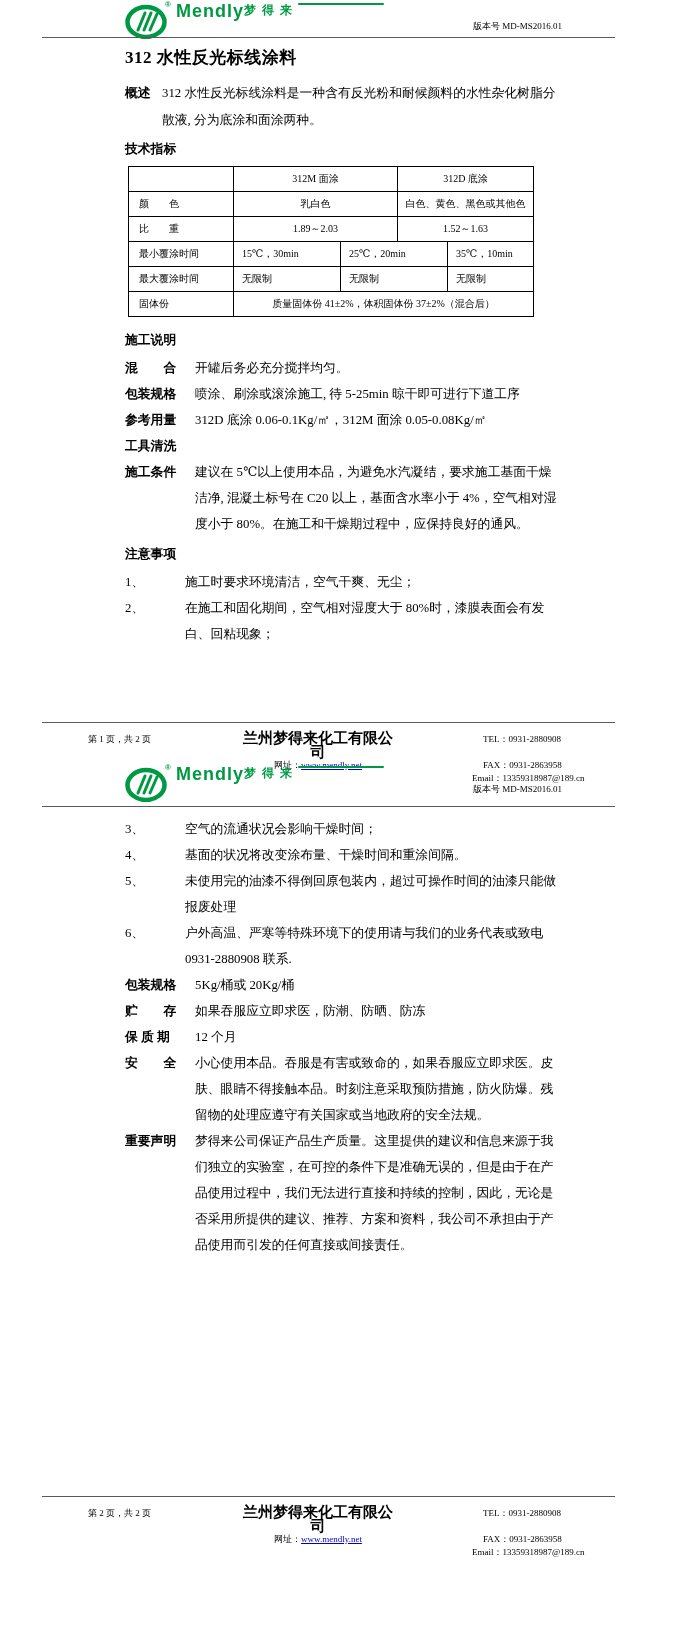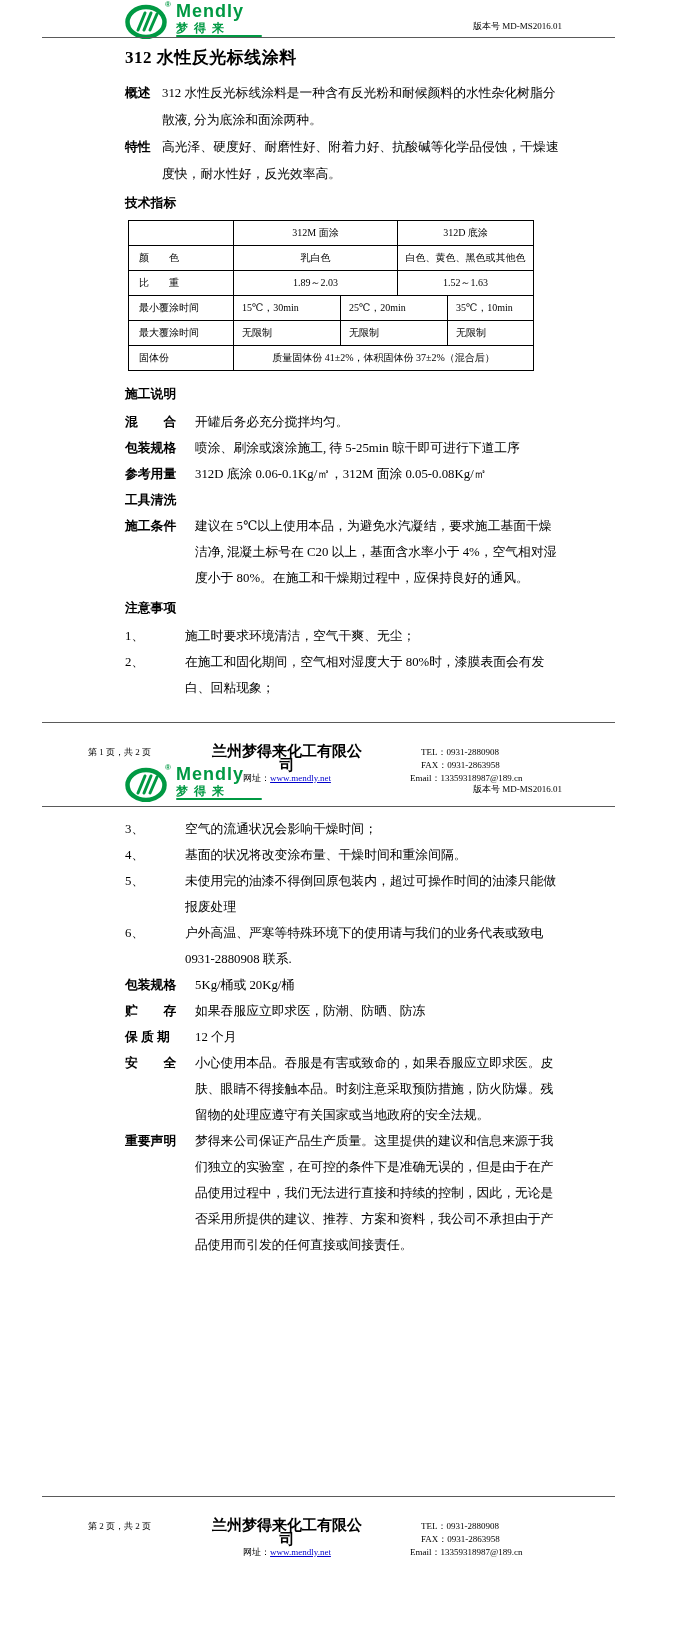--- a/index.html
+++ b/index.html
@@ -10,21 +10,21 @@
   }
   .sheet{position:relative;width:687px;}
   .sheet1{height:760px;}
   .sheet2{height:878px;}
 
   
   .head{position:absolute;left:125px;width:437px;top:2px;display:flex;justify-content:space-between;align-items:flex-end;}
   .logo{display:flex;align-items:flex-start;gap:3px;position:relative;}
   .emblem{display:block;margin-top:1px;}
   .reg{position:absolute;left:40px;top:-2px;font-size:8px;color:#009943;font-weight:bold;font-family:"Liberation Sans",sans-serif;}
-  .wordmark{display:flex;flex-direction:column;line-height:1;padding-left:4px;}
+  .wordmark{display:flex;flex-direction:row;line-height:1;padding-left:4px;}
   .brand{font-family:"Liberation Sans","DejaVu Sans",sans-serif;font-weight:bold;font-size:18px;color:#009943;letter-spacing:1px;}
   .brand-cn{font-size:12px;font-weight:bold;color:#009943;letter-spacing:6px;margin-top:2px;}
   .swoosh{height:2px;background:#009943;width:86px;margin-top:1px;border-radius:1px;}
   .version{font-size:9px;padding-bottom:6px;white-space:nowrap;}
 
   .rule{position:absolute;left:42px;width:573px;border-top:1.4px solid #5a5a5a;}
   .rule1{top:37px;}
   .rule2{top:46px;}
 
   
@@ -48,21 +48,21 @@
 
   .entry2{display:flex;line-height:26px;}
   .lbl2{width:70px;flex:none;font-weight:bold;}
   .txt2{flex:1;}
 
   .note{display:flex;line-height:26px;}
   .num{width:60px;flex:none;}
   .ntxt{flex:1;}
 
   
-  .foot{position:absolute;left:42px;width:573px;border-top:1.2px solid #5a5a5a;padding-top:21px;display:flex;font-size:9px;line-height:13px;}
+  .foot{position:absolute;left:42px;width:573px;border-top:1.2px solid #5a5a5a;padding-top:8px;display:flex;font-size:9px;line-height:13px;gap:31px;}
   .foot1{top:722px;}
   .foot2{top:736px;}
   .pg{margin-left:46px;width:118px;flex:none;padding-top:2px;}
   .mid{width:162px;flex:none;text-align:center;}
   .company{font-size:15px;font-weight:bold;line-height:14px;}
   .link{color:#0000cc;text-decoration:underline;cursor:pointer;}
   .rgt{flex:1;padding-left:14px;padding-top:2px;}
   .telfax span{white-space:nowrap;margin-left:39px;}
   .gap{display:inline-block;width:18px;}
   .email{margin-left:28px;}
@@ -93,24 +93,20 @@
   <div class="rule rule1"></div>
 
   <div class="content content1">
     <div class="doc-title">312 水性反光标线涂料</div>
 
     <div class="entry">
       <div class="lbl">概述</div>
       <div class="txt">312 水性反光标线涂料是一种含有反光粉和耐候颜料的水性杂化树脂分散液, 分为底涂和面涂两种。</div>
     </div>
 
-    <div class="entry">
-      <div class="lbl">特性</div>
-      <div class="txt">高光泽、硬度好、耐磨性好、附着力好、抗酸碱等化学品侵蚀，干燥速度快，耐水性好，反光效率高。</div>
-    </div>
 
     <div class="sec">技术指标</div>
 
     <table class="spec">
       <colgroup>
           <col style="width:105px">
           <col style="width:107px">
           <col style="width:57px">
           <col style="width:50px">
           <col style="width:86px">

